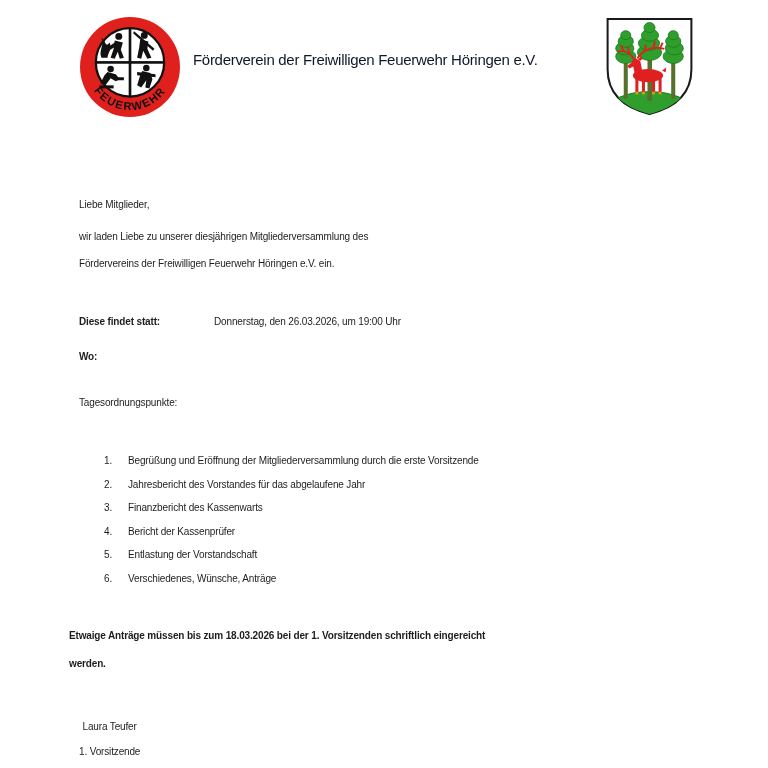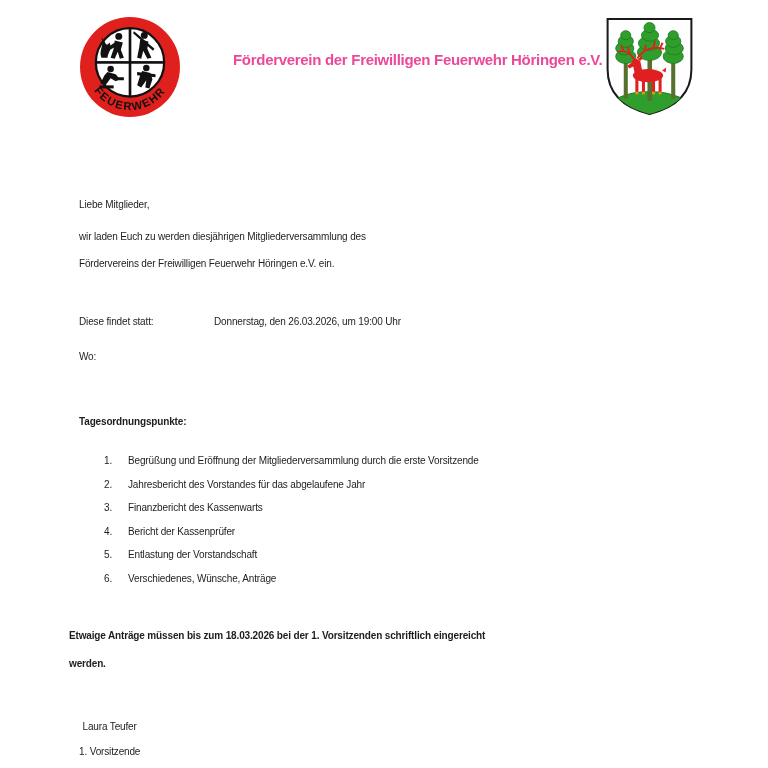--- a/index.html
+++ b/index.html
@@ -3,31 +3,31 @@
 <meta charset="utf-8">
 <style>
   html,body{margin:0;padding:0;background:#ffffff;}
   .page{
     position:relative;width:768px;height:768px;background:#ffffff;
     font-family:"Liberation Sans",sans-serif;color:#1d1d1d;overflow:hidden;
   }
   .abs{position:absolute;}
   
   .logo-left{left:78px;top:16px;width:104px;height:102px;}
-  .doc-title{left:193px;top:51px;font-size:15px;font-weight:bold;letter-spacing:-0.3px;color:#ec4899;white-space:nowrap;margin-left:40px;}
+  .doc-title{left:193px;top:51px;font-size:15px;font-weight:normal;letter-spacing:-0.3px;color:#0f172a;white-space:nowrap;}
   .crest{left:601px;top:14px;width:97px;height:106px;}
   
   .bodytxt{font-size:10px;letter-spacing:-0.15px;line-height:27px;white-space:nowrap;}
   .salutation{left:79px;top:191px;}
   .intro{left:79px;top:223px;}
-  .kv-label{left:79px;}
+  .kv-label{left:79px;font-weight:bold;}
   .kv-value{left:214px;font-weight:normal;}
   .row-when{top:308px;}
   .row-where{top:343px;}
-  .agenda-head{left:79px;top:408px;font-weight:bold;text-align:right;}
+  .agenda-head{left:79px;top:389px;font-weight:normal;text-align:right;}
   .agenda{left:104px;top:447px;}
   .agenda .item{display:flex;height:23.6px;align-items:flex-start;}
   .agenda .num{width:24px;}
   .deadline{left:69px;top:622px;font-weight:bold;line-height:27.5px;}
   .signature{left:79px;top:714px;line-height:25px;text-align:center;}
   svg text{font-family:"Liberation Sans",sans-serif;}
 </style>
 </head>
 <body>
 
@@ -124,21 +124,21 @@
         <rect x="40" y="77" width="3" height="2.6"></rect>
         <rect x="50" y="77" width="3" height="2.6"></rect>
         <rect x="56.5" y="77" width="3" height="2.6"></rect>
       </g>
     </g>
   </svg>
 
   <div class="abs bodytxt salutation">Liebe Mitglieder,</div>
 
   <div class="abs bodytxt intro">
-    <div>wir laden Euch zu werden diesjährigen Mitgliederversammlung des</div>
+    <div>wir laden Liebe zu unserer diesjährigen Mitgliederversammlung des</div>
     <div>Fördervereins der Freiwilligen Feuerwehr Höringen e.V. ein.</div>
   </div>
 
   <div class="abs bodytxt kv-label row-when">Diese findet statt:</div>
   <div class="abs bodytxt kv-value row-when">Donnerstag, den 26.03.2026, um 19:00 Uhr</div>
 
   <div class="abs bodytxt kv-label row-where">Wo:</div>
 
   <div class="abs bodytxt agenda-head">Tagesordnungspunkte:</div>
 

